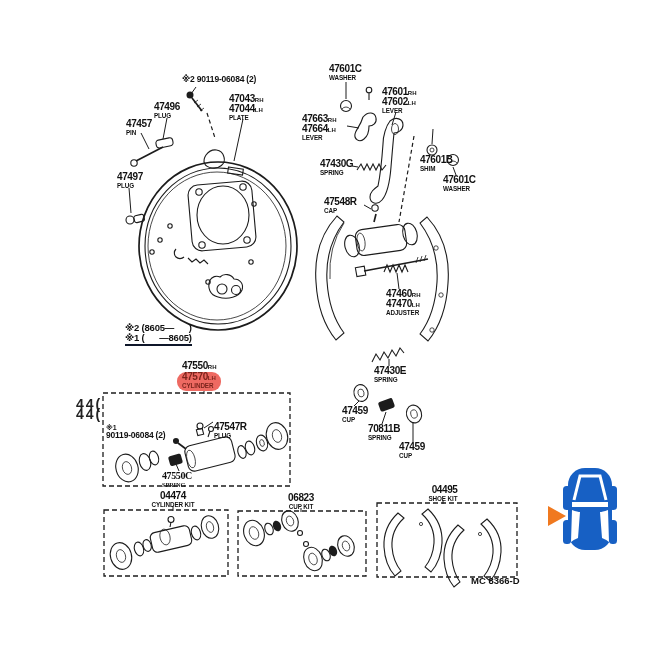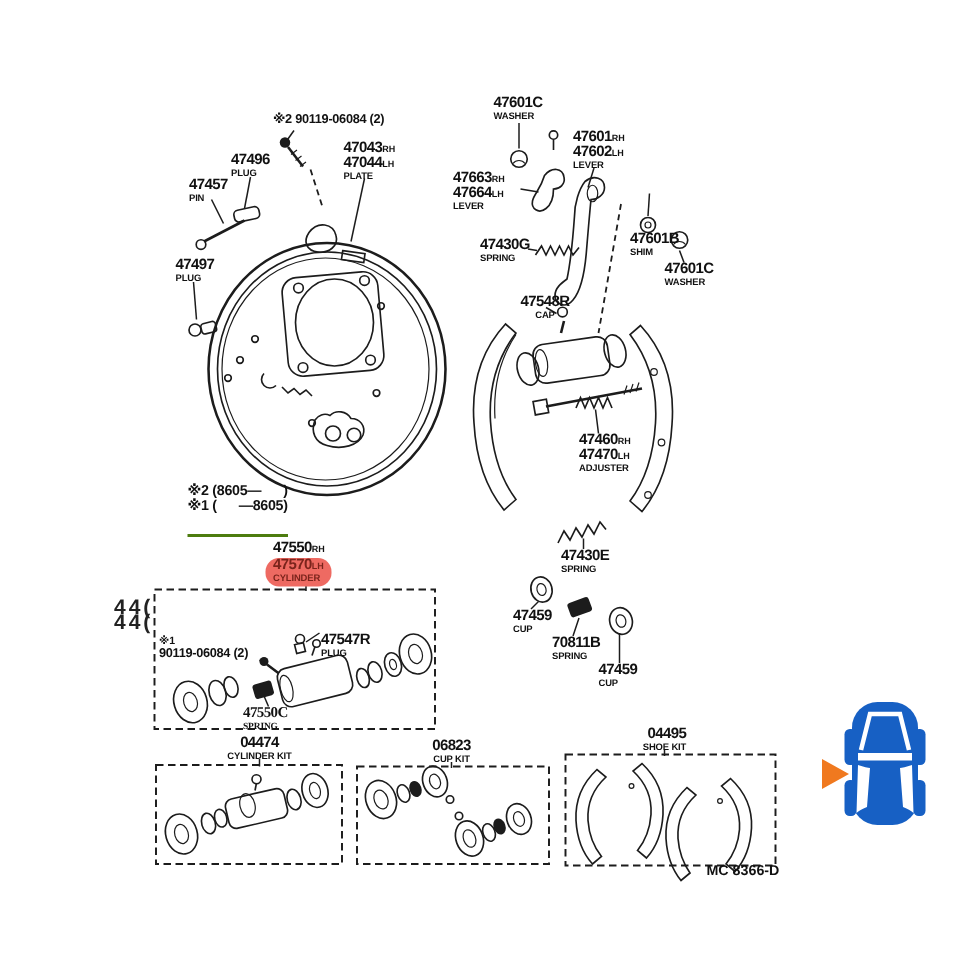--- a/index.html
+++ b/index.html
@@ -18,22 +18,22 @@
   .lbl{position:absolute;white-space:nowrap;color:#111;}
   .lbl .num{font-size:10px;font-weight:bold;line-height:8.5px;letter-spacing:-0.4px;}
   .lbl .sub{font-size:6px;font-weight:bold;letter-spacing:0;}
   .lbl .desc{font-size:6.3px;font-weight:bold;line-height:7px;letter-spacing:-0.1px;}
   .lbl .note{font-size:8.5px;font-weight:bold;line-height:9px;letter-spacing:-0.2px;}
   .lbl .note-sm{font-size:7px;font-weight:bold;line-height:7px;}
   .lbl.center{transform:translateX(-50%);text-align:center;}
   .maroon{color:#7b241c;}
   .pill{border-radius:9px;padding:1px 5px 2px 5px;margin-left:-5px;width:max-content;}
   #range-note{position:absolute;left:125px;top:323px;font-size:9.5px;font-weight:bold;
-              line-height:9.5px;letter-spacing:-0.2px;border-bottom:2px solid #4d7c0f;
-              padding-bottom:14px;color:#111;}
+              line-height:9.5px;letter-spacing:-0.2px;border-bottom:2px solid #0f172a;
+              padding-bottom:2px;color:#111;}
   #edge-note{position:absolute;left:76px;top:399px;font-size:14px;font-weight:bold;
              line-height:10px;letter-spacing:2px;color:#222;}
   #doc-code{position:absolute;left:471px;top:575px;font-size:9.5px;font-weight:bold;
             letter-spacing:0;color:#111;}
 </style>
 </head>
 <body>
 
 <div id="stage">
 
@@ -287,21 +287,21 @@
         <div class="desc">SHIM</div>
       </div>
       <div class="lbl" style="left: 320px; top: 160px;">
         <div class="num">47430G</div>
         <div class="desc">SPRING</div>
       </div>
       <div class="lbl" style="left: 443px; top: 176px;">
         <div class="num">47601C</div>
         <div class="desc">WASHER</div>
       </div>
-      <div class="lbl" style="left: 347px; top: 198px; text-align: center;">
+      <div class="lbl" style="left: 324px; top: 198px;">
         <div class="num">47548R</div>
         <div class="desc">CAP</div>
       </div>
       <div class="lbl" style="left: 386px; top: 290px;">
         <div class="num">47460<span class="sub">RH</span></div>
         <div class="num">47470<span class="sub">LH</span></div>
         <div class="desc">ADJUSTER</div>
       </div>
       <div class="lbl" style="left: 374px; top: 367px;">
         <div class="num">47430E</div>

